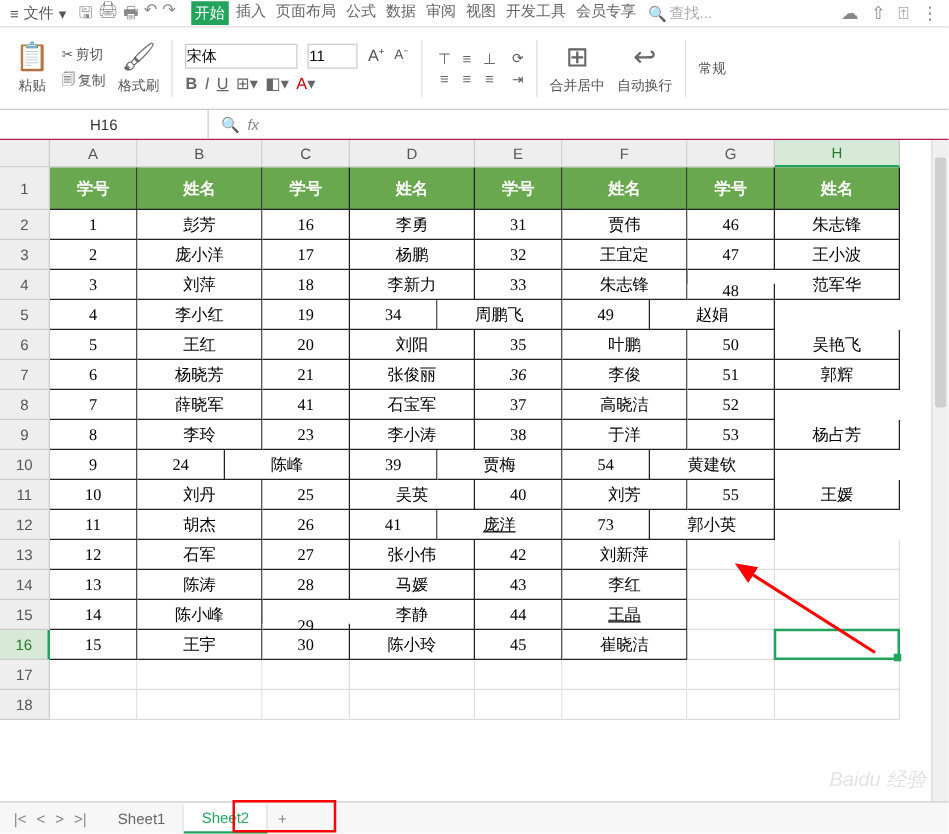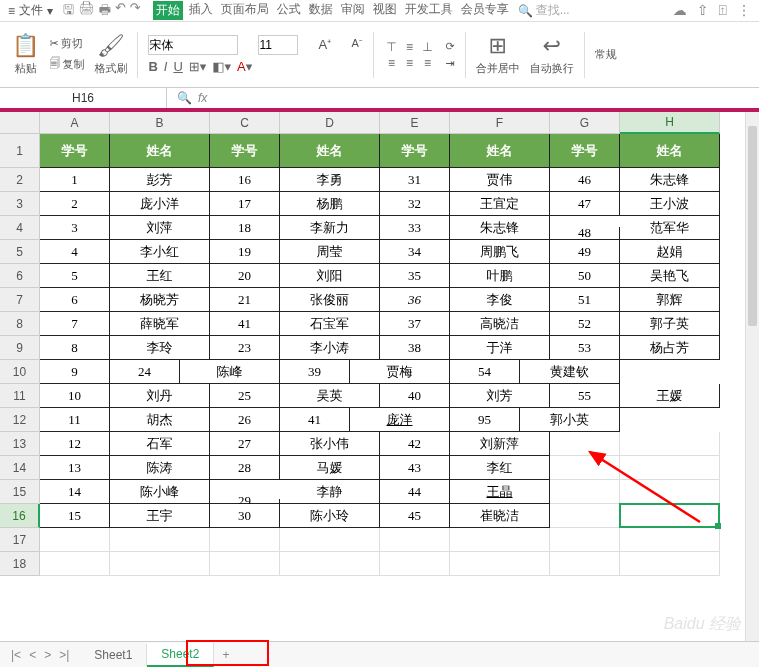--- a/index.html
+++ b/index.html
@@ -25,21 +25,21 @@
 .ribbon .sm-btn { display: flex; align-items: center; gap: 2px; font-size: 11px; }
 .ribbon .font-grp select, .ribbon .font-grp input { font-size: 12px; height: 20px; border: 1px solid #ccc; background: #fff; }
 .ribbon .font-name { width: 90px; }
 .ribbon .font-size { width: 40px; }
 .ribbon .btn-row { display: flex; gap: 6px; margin-top: 4px; }
 .ribbon .btn-row span { font-size: 13px; color: #666; }
 .ribbon .align-grid { display: grid; grid-template-columns: repeat(3, 16px); gap: 2px; }
 .ribbon .align-grid span { font-size: 12px; color: #666; text-align: center; }
 
 
-.fx-bar { height: 24px; border-bottom: 4px solid #be185d; display: flex; align-items: center; }
+.fx-bar { height: 24px; border-bottom: 1px solid #be185d; display: flex; align-items: center; }
 .name-box { width: 167px; border-right: 1px solid #ccc; height: 100%; display: flex; align-items: center; justify-content: center; font-size: 12px; color: #333; }
 .fx-area { flex: 1; display: flex; align-items: center; padding-left: 10px; gap: 6px; font-size: 12px; color: #888; }
 .fx-area .fx { font-style: italic; }
 
 
 .grid-wrap { position: relative; }
 .corner { position: absolute; left: 0; top: 0; width: 40px; height: 22px; background: #eee; border-right: 1px solid #ccc; border-bottom: 1px solid #ccc; }
 .col-headers { position: absolute; left: 40px; top: 0; height: 22px; display: flex; }
 .col-headers div { border-right: 1px solid #ccc; border-bottom: 1px solid #ccc; background: #eee; font-size: 12px; color: #555; display: flex; align-items: center; justify-content: center; }
 .col-headers div.sel { background: #d7ead7; color: #2a7a2a; border-bottom: 2px solid #22a45d; }
@@ -133,21 +133,21 @@
       </div>
   </div>
   <div class="grp">
     <div class="big-btn">
       <span class="icon">🖌</span>
       <span>格式刷</span>
     </div>
   </div>
   <div class="sep"></div>
   <div class="grp font-grp" style="align-items:flex-start">
-    <div style="display:flex;gap:20px">
+    <div style="display:flex;gap:8px">
       <input class="font-name" value="宋体" style="">
       <input class="font-size" value="11" style="">
       <span style="font-size:13px">A⁺</span>
       <span style="font-size:11px">A⁻</span>
     </div>
     <div class="btn-row">
       <span><b>B</b></span>
       <span><i>I</i></span>
       <span><u>U</u></span>
       <span>⊞▾</span>
@@ -269,21 +269,20 @@
         <div class="cell" style="width: 100px;">李新力</div>
         <div class="cell" style="width: 70px;">33</div>
         <div class="cell" style="width: 100px;">朱志锋</div>
         <div class="cell" style="width: 70px; margin-top: 11px;">48</div>
         <div class="cell" style="width: 100px;">范军华</div>
       </div>
       <div class="row">
         <div class="cell" style="width: 70px;">4</div>
         <div class="cell" style="width: 100px;">李小红</div>
         <div class="cell" style="width: 70px;">19</div>
-        <div class="cell" style="width: 100px;">周莹</div>
         <div class="cell" style="width: 70px;">34</div>
         <div class="cell" style="width: 100px;">周鹏飞</div>
         <div class="cell" style="width: 70px;">49</div>
         <div class="cell" style="width: 100px;">赵娟</div>
       </div>
       <div class="row">
         <div class="cell" style="width: 70px;">5</div>
         <div class="cell" style="width: 100px;">王红</div>
         <div class="cell" style="width: 70px;">20</div>
         <div class="cell" style="width: 100px;">刘阳</div>
@@ -303,21 +302,20 @@
         <div class="cell" style="width: 100px;">郭辉</div>
       </div>
       <div class="row">
         <div class="cell" style="width: 70px;">7</div>
         <div class="cell" style="width: 100px;">薛晓军</div>
         <div class="cell" style="width: 70px;">41</div>
         <div class="cell" style="width: 100px;">石宝军</div>
         <div class="cell" style="width: 70px;">37</div>
         <div class="cell" style="width: 100px;">高晓洁</div>
         <div class="cell" style="width: 70px;">52</div>
-        <div class="cell" style="width: 100px;">郭子英</div>
       </div>
       <div class="row">
         <div class="cell" style="width: 70px;">8</div>
         <div class="cell" style="width: 100px;">李玲</div>
         <div class="cell" style="width: 70px;">23</div>
         <div class="cell" style="width: 100px;">李小涛</div>
         <div class="cell" style="width: 70px;">38</div>
         <div class="cell" style="width: 100px;">于洋</div>
         <div class="cell" style="width: 70px;">53</div>
         <div class="cell" style="width: 100px;">杨占芳</div>
@@ -340,21 +338,21 @@
         <div class="cell" style="width: 100px;">刘芳</div>
         <div class="cell" style="width: 70px;">55</div>
         <div class="cell" style="width: 100px;">王媛</div>
       </div>
       <div class="row">
         <div class="cell" style="width: 70px;">11</div>
         <div class="cell" style="width: 100px;">胡杰</div>
         <div class="cell" style="width: 70px;">26</div>
         <div class="cell" style="width: 70px;">41</div>
         <div class="cell" style="width: 100px; text-decoration: underline;">庞洋</div>
-        <div class="cell" style="width: 70px;">95</div>
+        <div class="cell" style="width: 70px;">73</div>
         <div class="cell" style="width: 100px;">郭小英</div>
       </div>
       <div class="row">
         <div class="cell" style="width: 70px;">12</div>
         <div class="cell" style="width: 100px;">石军</div>
         <div class="cell" style="width: 70px;">27</div>
         <div class="cell" style="width: 100px;">张小伟</div>
         <div class="cell" style="width: 70px;">42</div>
         <div class="cell" style="width: 100px;">刘新萍</div>
         <div class="cell noborder" style="width: 70px;"></div>

